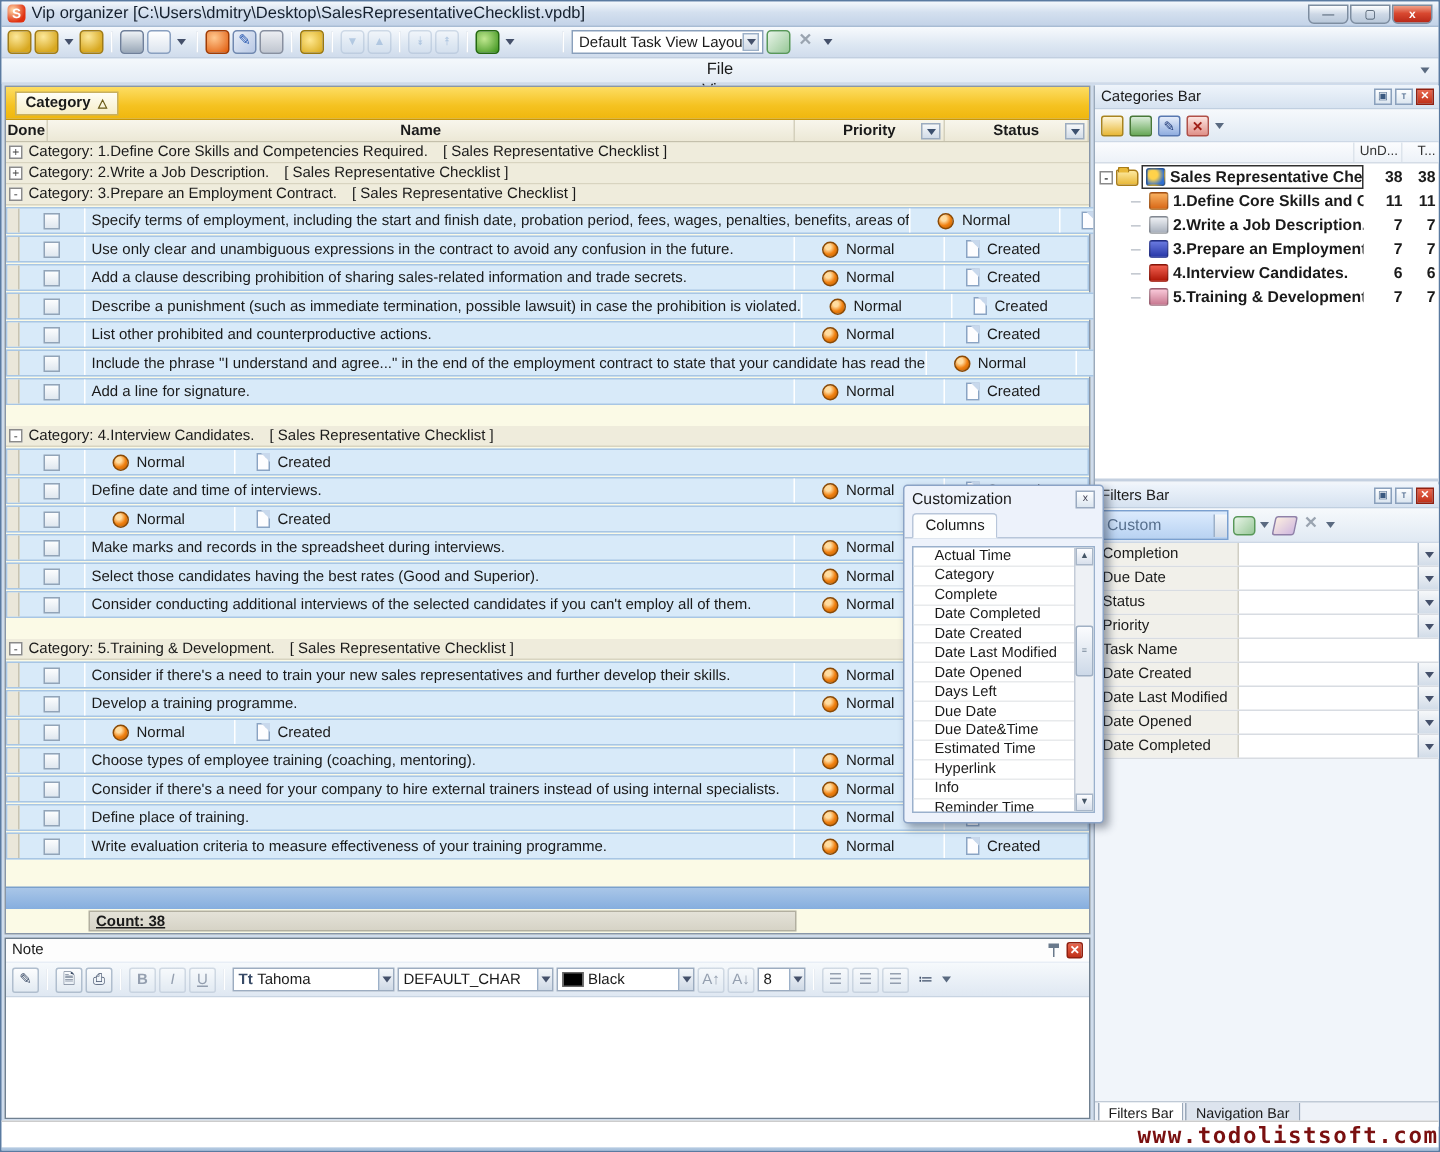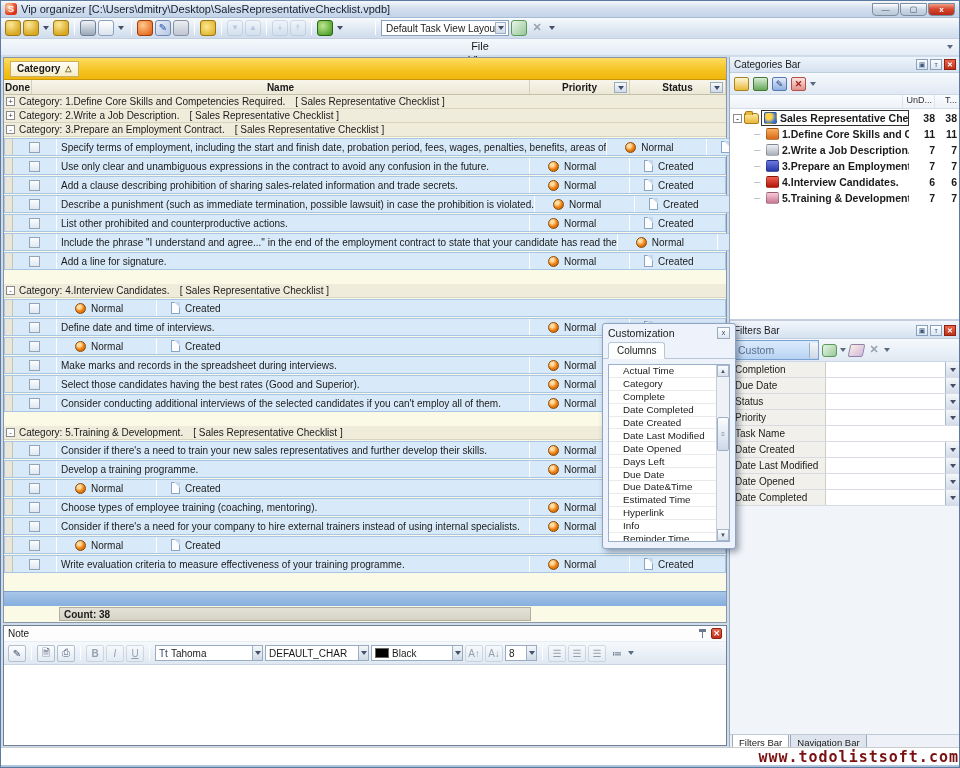--- a/index.html
+++ b/index.html
@@ -64,21 +64,21 @@
   .checkbox { width:11px; height:11px; background:linear-gradient(#fcfdfe,#dfe7ef); border:1px solid #92a4b8; }
   .rt-name { flex:1; border-right:1px solid #fff; display:flex; align-items:center; padding-left:4px; font-size:10px; white-space:nowrap; overflow:hidden; }
   .rt-pri { width:100px; border-right:1px solid #fff; display:flex; align-items:center; gap:5px; padding-left:18px; font-size:10px; flex:none; }
   .orb { width:11px; height:11px; border-radius:50%; background:radial-gradient(circle at 35% 30%,#ffdca0 20%,#f08010 55%,#b05a04); border:1px solid #8a4a06; flex:none; }
   .rt-status { width:95px; display:flex; align-items:center; gap:5px; padding-left:14px; font-size:10px; flex:none; }
   .page-ico { width:9px; height:12px; background:#fdfdff; border:1px solid #8aa4c4; position:relative; flex:none; }
   .page-ico::after { content:""; position:absolute; right:-1px; top:-1px; border:3px solid #c8d8ec; border-left-color:transparent; border-bottom-color:transparent; }
   .row-spacer { height:14px; flex:none; }
   .grid-fill { flex:1; }
   .blue-band { height:15px; background:linear-gradient(#a9c6e8,#86aede); border-top:1px solid #7aa0cc; flex:none; }
-  .count-row { height:16px; background:#fbfae6; display:flex; align-items:center; padding-left:55px; flex:none; }
+  .count-row { height:16px; background:#fbfae6; display:flex; align-items:center; padding-left:55px; flex:none;text-decoration:underline; }
   .count-box { width:472px; height:14px; background:linear-gradient(#e4e2d8,#d6d3c6); border:1px solid #b2afa0; font-weight:bold; font-size:10px; padding-left:4px; line-height:13px; }
 
   
   .note-panel { position:absolute; left:2px; top:624px; width:724px; height:121px; background:#fff; border:1px solid #708090; display:flex; flex-direction:column; }
   .note-title { height:15px; display:flex; align-items:center; padding:0 4px; font-size:10px; background:#fdfdfd; flex:none; }
   .note-title .spacer { flex:1; }
   .pin-ico { width:9px; height:9px; position:relative; margin-right:4px; }
   .pin-ico::before { content:""; position:absolute; left:1px; top:0; width:7px; height:3px; background:#6a7a8c; }
   .pin-ico::after { content:""; position:absolute; left:4px; top:3px; width:1px; height:6px; background:#6a7a8c; }
   .close-sm { width:11px; height:11px; background:linear-gradient(#e86850,#c03018); border:1px solid #902010; color:#fff; font-size:8px; font-weight:bold; text-align:center; line-height:10px; border-radius:2px; }
@@ -570,20 +570,21 @@
               <span>Created</span>
             </span>
           </div>
         </div>
         <div class="row-task">
           <div class="rt-inner">
             <span class="rt-gutter"></span>
             <span class="rt-done">
               <span class="checkbox"></span>
             </span>
+            <span class="rt-name">Define place of training.</span>
             <span class="rt-pri">
               <span class="orb"></span>
               <span>Normal</span>
             </span>
             <span class="rt-status">
               <span class="page-ico"></span>
               <span>Created</span>
             </span>
           </div>
         </div>
@@ -623,21 +624,21 @@
       <span class="nt-btn framed">✎</span>
       <span class="tb-sep"></span>
       <span class="nt-btn framed">🗎</span>
       <span class="nt-btn framed">⎙</span>
       <span class="tb-sep"></span>
       <span class="nt-btn framed dim" style="font-weight:bold;">B</span>
       <span class="nt-btn framed dim" style="font-style:italic;">I</span>
       <span class="nt-btn framed dim" style="text-decoration:underline;">U</span>
       <span class="tb-sep"></span>
       <span class="nt-combo" style="width:108px;">
-        <span style="color:#384a66;font-weight:normal;">Tt</span>
+        <span style="color:#384a66;font-weight:bold;">Tt</span>
         <span>Tahoma</span>
         <span class="cbtn">
             <span class="dd-arrow" style="margin:0;"></span>
           </span>
       </span>
       <span class="nt-combo" style="width:104px;">
         <span style="overflow:hidden;white-space:nowrap;">DEFAULT_CHAR</span>
         <span class="cbtn">
             <span class="dd-arrow" style="margin:0;"></span>
           </span>

